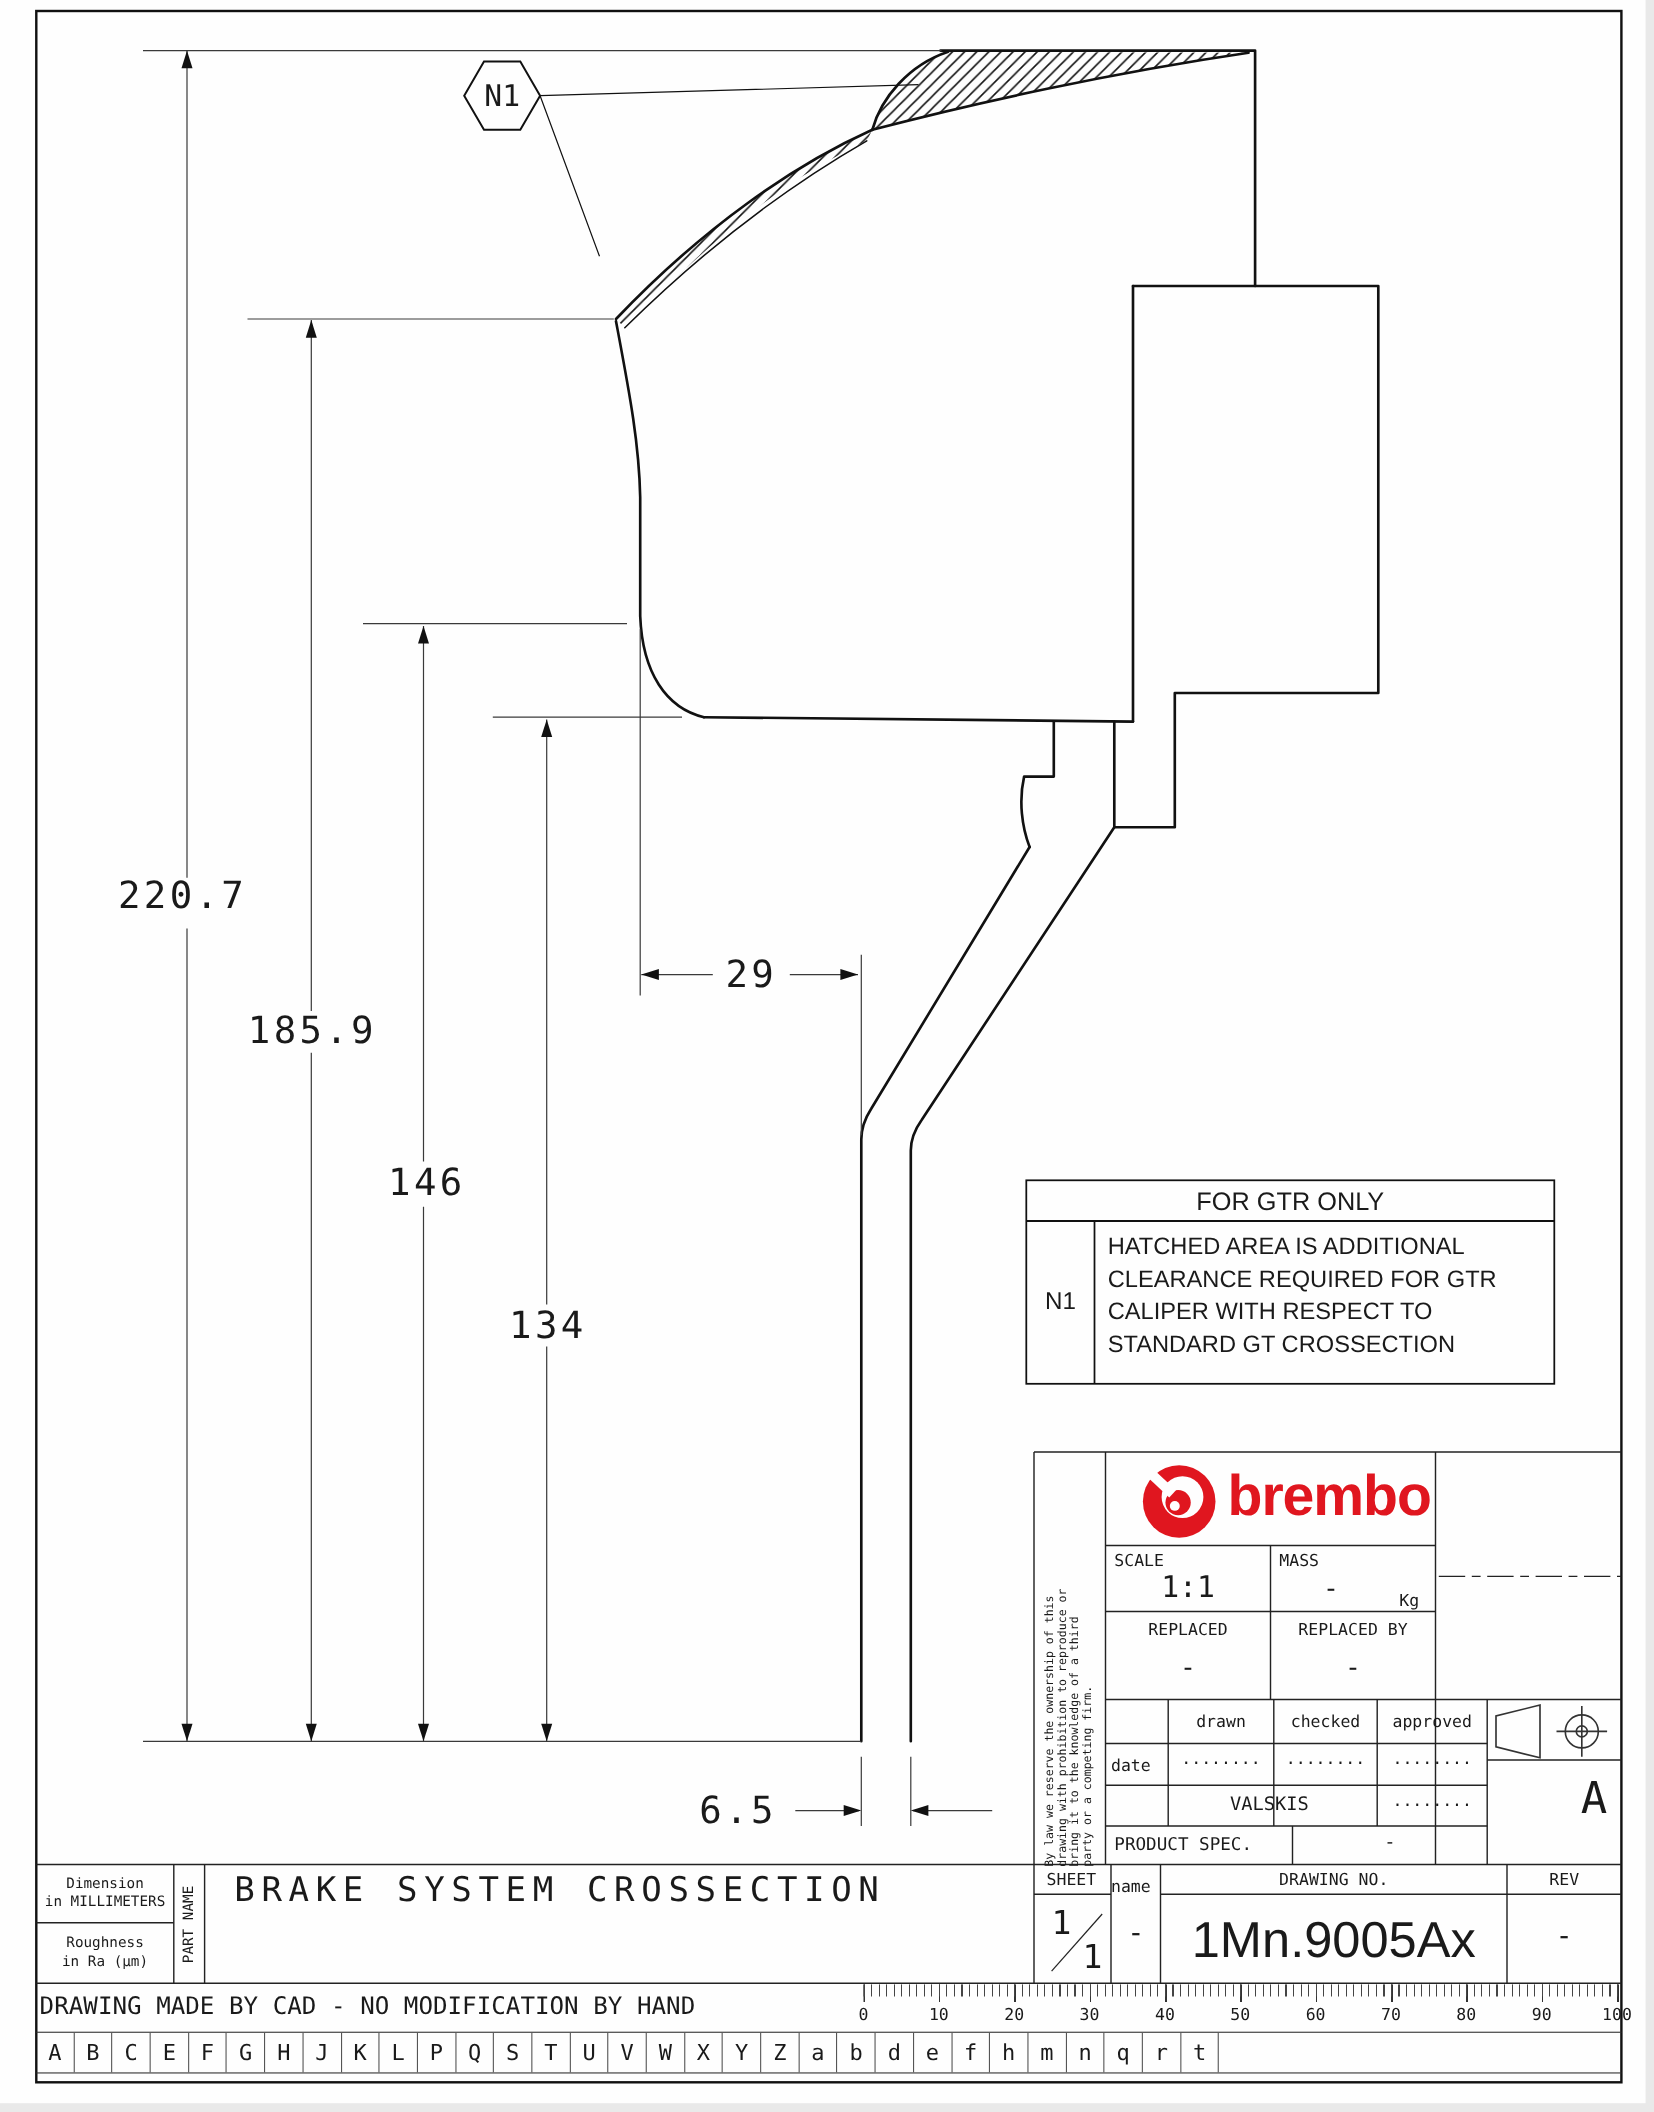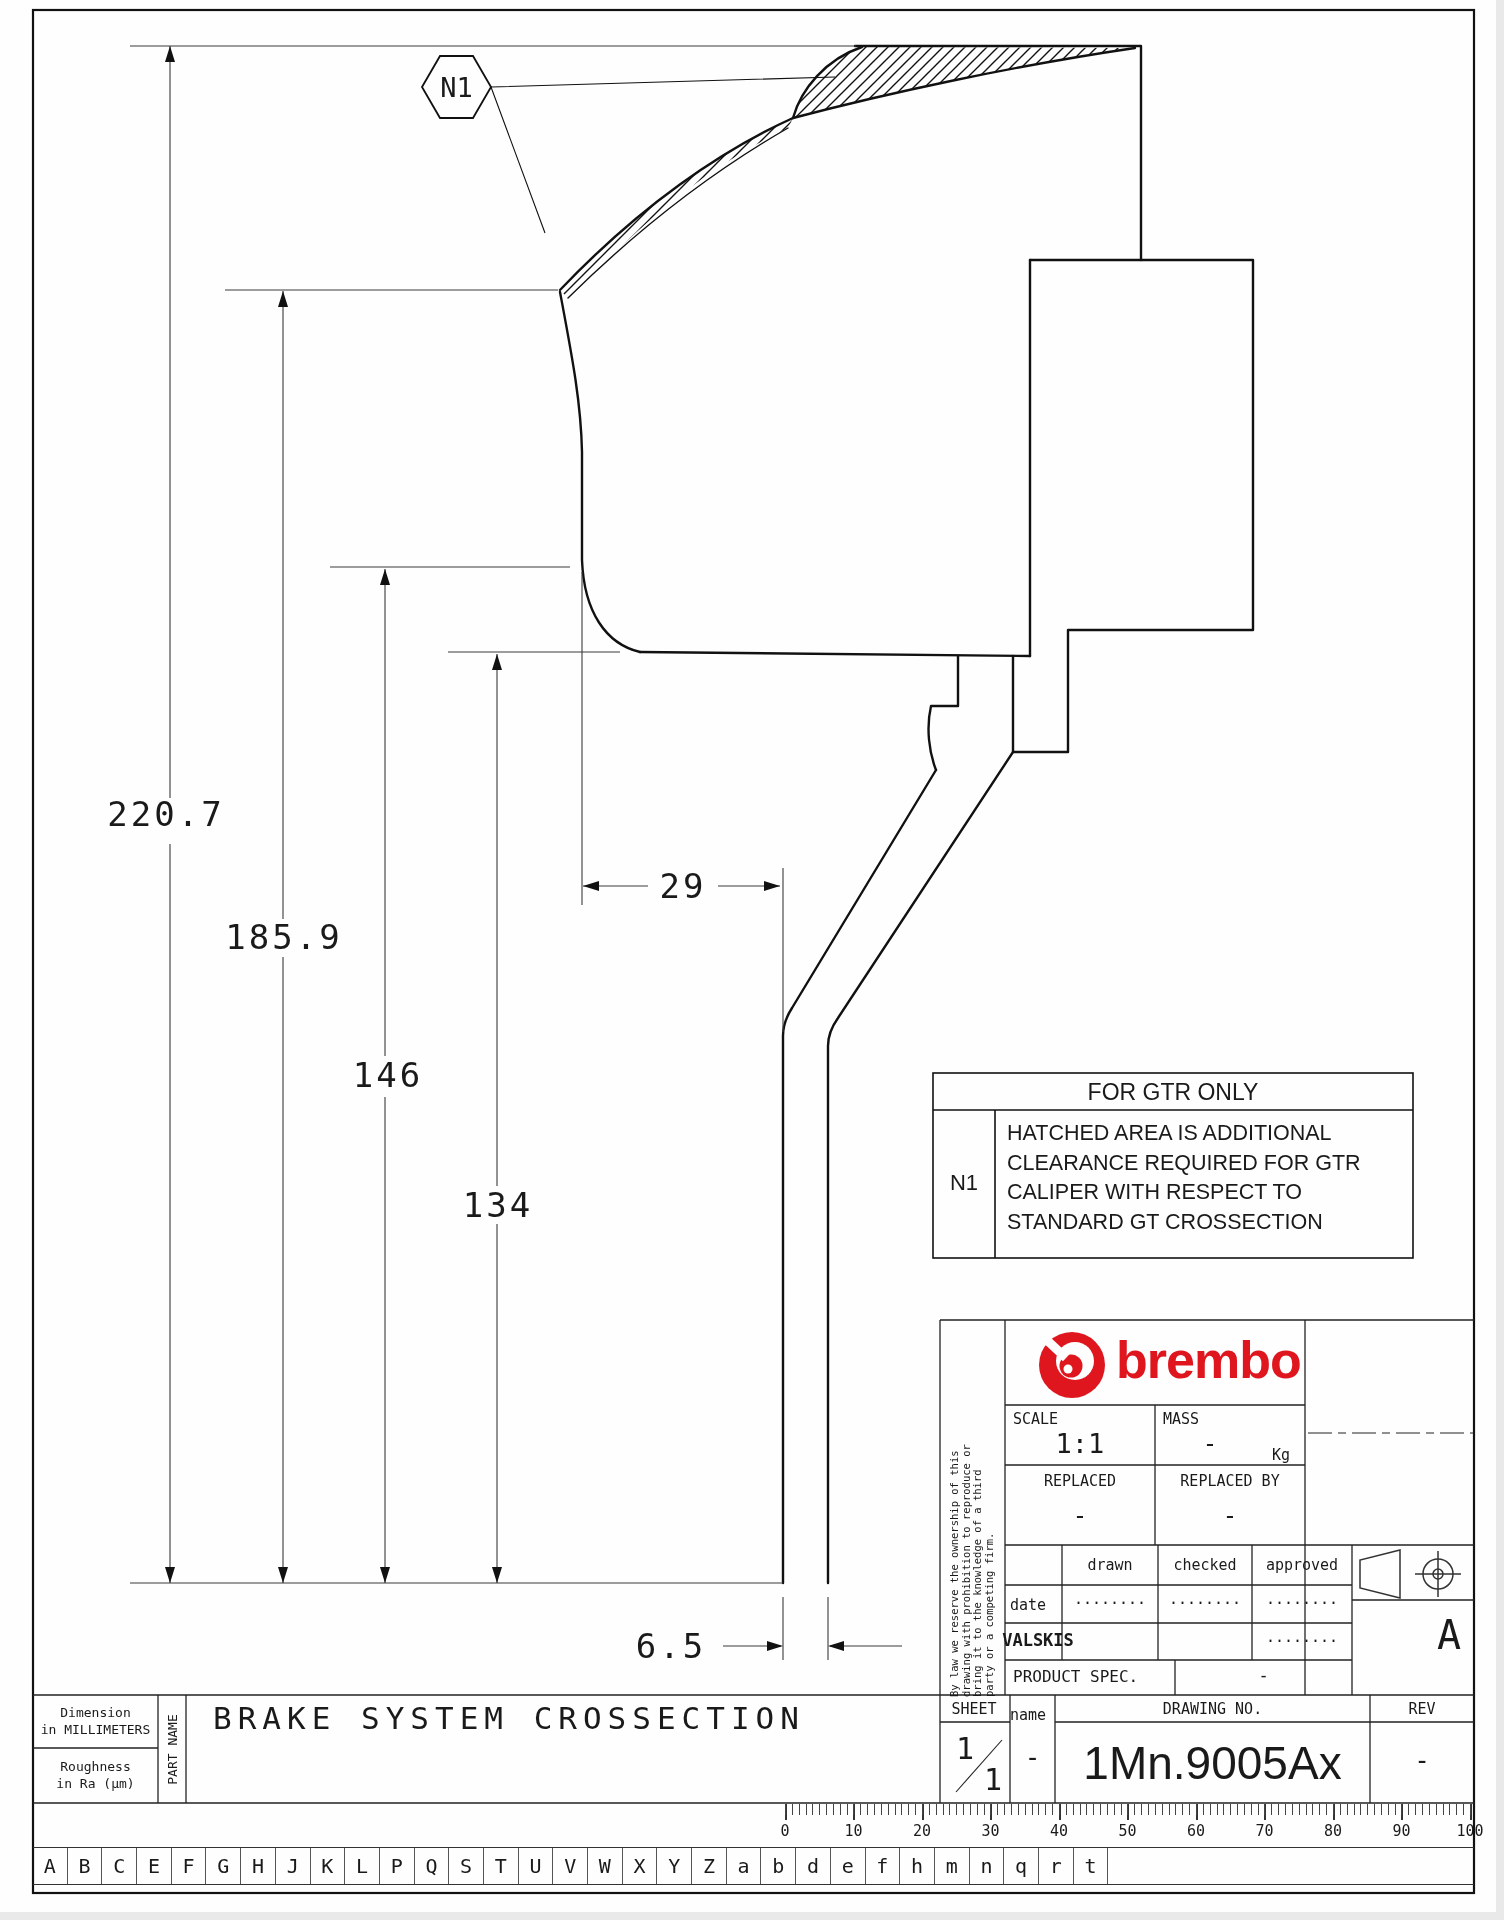--- a/index.html
+++ b/index.html
@@ -194,21 +194,21 @@
   <div class="t c sm" style="left:1062px;top:1556px;width:96px;">drawn</div>
   <div class="t c sm" style="left:1158px;top:1556px;width:94px;">checked</div>
   <div class="t c sm" style="left:1252px;top:1556px;width:100px;">approved</div>
 
   <div class="t sm" style="left:1010px;top:1596px;">date</div>
   <div class="t c sm" style="left:1062px;top:1590px;width:96px;">........</div>
   <div class="t c sm" style="left:1158px;top:1590px;width:94px;">........</div>
   <div class="t c sm" style="left:1252px;top:1590px;width:100px;">........</div>
 
   <div class="t sm" style="left:1010px;top:1706px;">name</div>
-  <div class="t c" style="left:1000px;top:1630px;width:76px;font-size:17px;font-weight:bold;">VALSKIS</div>
+  <div class="t c" style="left:1116px;top:1630px;width:76px;font-size:17px;">VALSKIS</div>
   <div class="t c sm" style="left:1158px;top:1628px;width:94px;"></div>
   <div class="t c sm" style="left:1252px;top:1628px;width:100px;">........</div>
 
   <div class="t" style="left:1013px;top:1667px;font-size:16px;">PRODUCT SPEC.</div>
   <div class="t c" style="left:1175px;top:1665px;width:177px;font-size:17px;">-</div>
 
   <div class="t" style="left:1437px;top:1612px;font-size:40px;font-weight:300;">A</div>
 
   <div class="t c sm" style="left:940px;top:1700px;width:68px;">SHEET</div>
   <div class="t" style="left:956px;top:1731px;font-size:30px;">1</div>
@@ -218,20 +218,21 @@
   <div class="t c sans" style="left:1055px;top:1736px;width:315px;font-size:46px;">1Mn.9005Ax</div>
   <div class="t c sm" style="left:1370px;top:1700px;width:104px;">REV</div>
   <div class="t c" style="left:1370px;top:1745px;width:104px;font-size:26px;">-</div>
 
   <div class="t c preline" style="left:33px;top:1704px;width:125px;font-size:13px;line-height:17px;">Dimension
 in MILLIMETERS</div>
   <div class="t c preline" style="left:33px;top:1758px;width:125px;font-size:13px;line-height:17px;">Roughness
 in Ra (µm)</div>
   <div class="t c rot" style="left:118px;top:1742px;width:108px;font-size:13px;">PART NAME</div>
   <div class="t" style="left:200px;top:1700px;font-size:31px;letter-spacing:6px;margin-left:13px;">BRAKE SYSTEM CROSSECTION</div>
+  <div class="t" style="left:36px;top:1812px;font-size:22px;">DRAWING MADE BY CAD - NO MODIFICATION BY HAND</div>
 
   <div id="ruler-ticks"></div>
   <div id="ruler-labels">
       <span style="left: 0px;">0</span>
       <span style="left: 68.5px;">10</span>
       <span style="left: 137px;">20</span>
       <span style="left: 205.5px;">30</span>
       <span style="left: 274px;">40</span>
       <span style="left: 342.5px;">50</span>
       <span style="left: 411px;">60</span>

